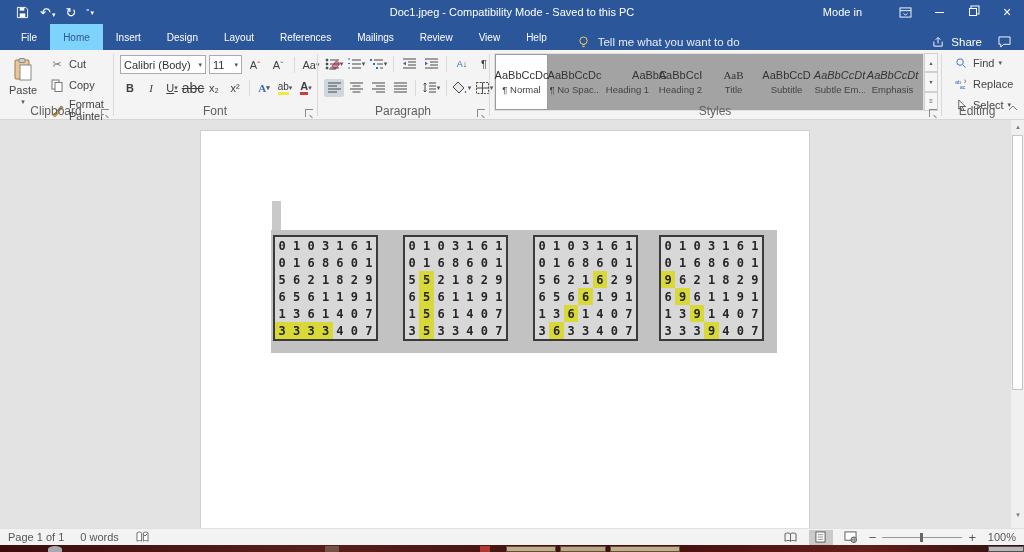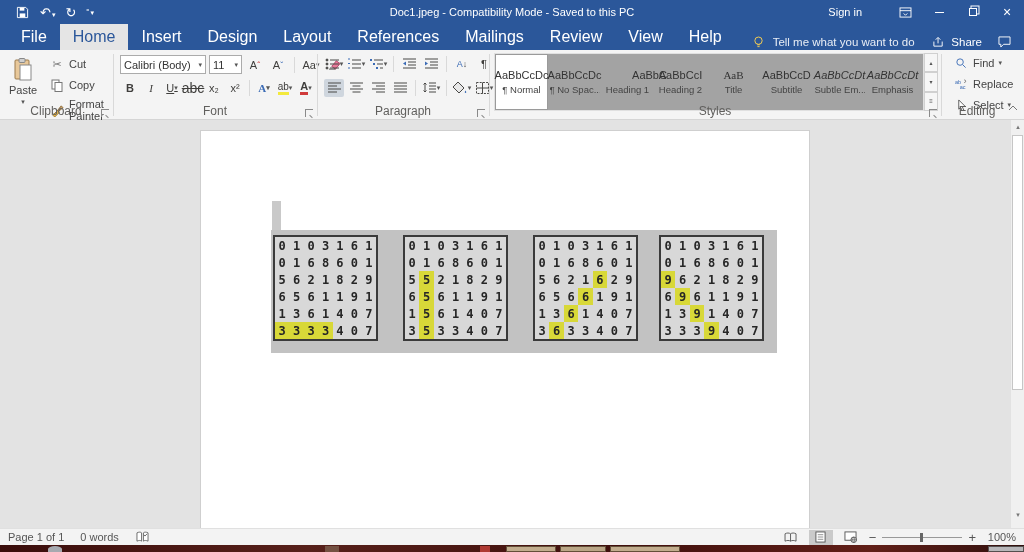--- a/index.html
+++ b/index.html
@@ -15,22 +15,22 @@
   .title-text { position:absolute; left:0; right:0; text-align:center; font-size:11px; color:#fff; pointer-events:none; }
   .tb-right { margin-left:auto; display:flex; align-items:center; height:100%; }
   .signin { font-size:11px; margin-right:26px; cursor:pointer; }
   .tb-btn { width:34px; height:100%; display:flex; align-items:center; justify-content:center; color:#fff; cursor:pointer; }
   .restore-box { width:8px; height:8px; border:1px solid #fff; box-shadow:2px -2px 0 -0.5px #2b579a, 2px -2px 0 0.5px #fff; }
   .min-line { width:9px; height:1px; background:#fff; }
 
   
   .tabrow { position:absolute; left:0; top:24px; width:1024px; height:26px; background:#2b579a; display:flex; align-items:flex-end; }
   .tabs { display:flex; height:100%; align-items:stretch; padding-left:8px; }
-  .tab { color:#fff; font-size:16px; padding:0 13px; display:flex; align-items:center; cursor:pointer; white-space:nowrap; }
-  .tab.active { background:#e5e5e5; color:#2b579a; }
+  .tab { color:#fff; font-size:10px; padding:0 13px; display:flex; align-items:center; cursor:pointer; white-space:nowrap; }
+  .tab.active { background:#7dd3fc; color:#2b579a; }
   .tellme { display:flex; align-items:center; gap:6px; color:#e8edf5; font-size:11.5px; margin-left:16px; cursor:text; }
   .tabrow-right { margin-left:auto; display:flex; align-items:center; gap:14px; padding-right:12px; color:#fff; font-size:11.5px; }
   .share-wrap { display:flex; align-items:center; gap:5px; cursor:pointer; }
 
   
   .ribbon { position:absolute; left:0; top:50px; width:1024px; height:70px; background:#f4f4f4; border-bottom:1px solid #d5d5d5; }
   .group { position:absolute; top:0; height:70px; }
   .g-label { position:absolute; bottom:2px; left:0; right:0; text-align:center; font-size:12px; color:#605f5d; }
   .launcher { position:absolute; bottom:3px; right:3px; width:8px; height:8px; border-left:1px solid #8a8a8a; border-top:1px solid #8a8a8a; cursor:pointer; }
   .launcher:after { content:""; position:absolute; right:0; bottom:0; width:4px; height:1px; background:#8a8a8a; transform:rotate(45deg); }
@@ -121,21 +121,21 @@
           <rect x="4" y="8" width="6" height="4" fill="#fff"></rect>
           <rect x="4" y="2" width="5" height="3" fill="#fff"></rect>
         </svg>
     </span>
     <span class="gl"><span>↶</span><span class="dd">▾</span></span>
     <span class="gl">↻</span>
     <span class="gl" style="font-size:9px;">⁼<span class="dd">▾</span></span>
   </div>
   <div class="title-text">Doc1.jpeg  -  Compatibility Mode  -  Saved to this PC</div>
   <div class="tb-right">
-    <span class="signin">Sign in</span>
+    <span class="signin">Mode in</span>
     <span class="tb-btn">
       <svg width="13" height="11" viewBox="0 0 14 12">
           <rect x="1" y="1" width="12" height="10" fill="none" stroke="#fff"></rect>
           <line x1="1" y1="4" x2="13" y2="4" stroke="#fff"></line>
           <path d="M5 7l2 2 2-2" fill="none" stroke="#fff"></path>
         </svg>
     </span>
     <span class="tb-btn">
         <span class="min-line"></span>
       </span>

